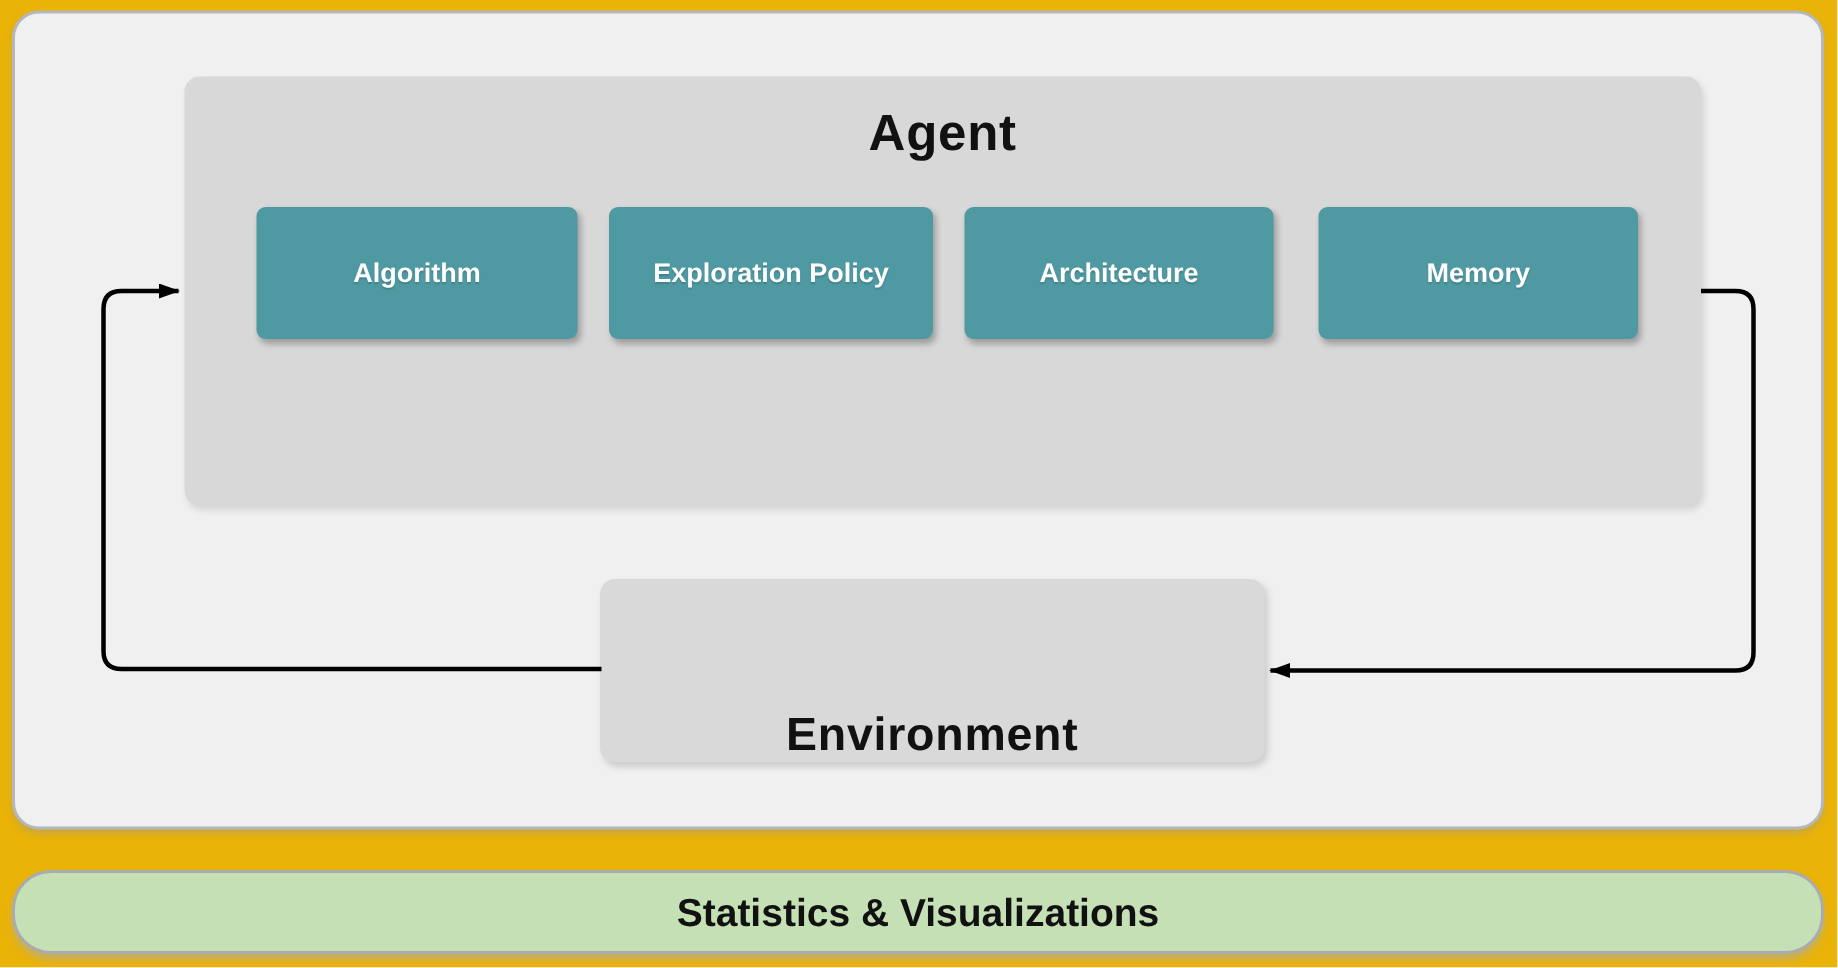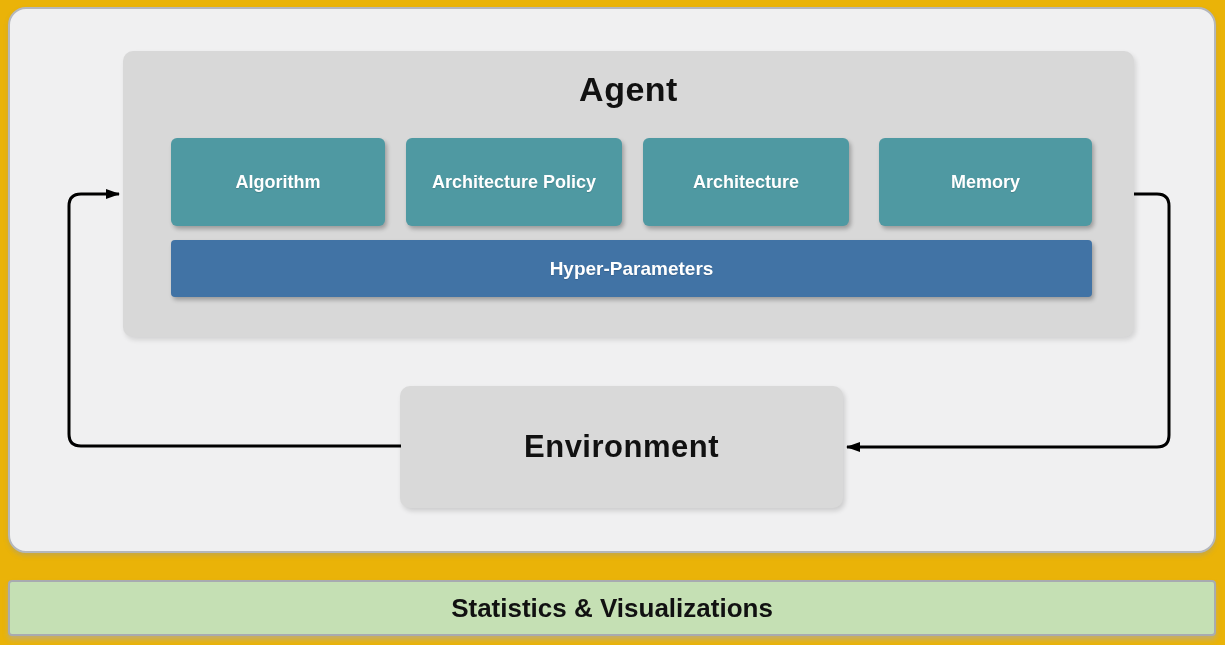--- a/index.html
+++ b/index.html
@@ -49,28 +49,28 @@
     position:absolute;left:171px;top:240px;width:921px;height:57px;
     background:var(--blue);border-radius:4px;
     display:flex;align-items:center;justify-content:center;
     color:#ffffff;font-weight:bold;font-size:19px;
     box-shadow:2px 3px 4px rgba(0,0,0,0.28);
     text-shadow:0 1px 1px rgba(0,0,0,0.15);
   }
   .environment-box{
     position:absolute;left:400px;top:386px;width:443px;height:122px;
     background:var(--env-gray);border-radius:10px;
-    display:flex;align-items:center;justify-content:center;
+    display:flex;align-items:flex-end;justify-content:center;
     color:#111111;font-weight:bold;font-size:31px;letter-spacing:0.5px;
     box-shadow:2px 3px 5px rgba(0,0,0,0.15);
   }
   .stats-bar{
     position:absolute;left:8px;top:580px;width:1208px;height:56px;
     background:var(--green);
-    border:2px solid #a8abb0;border-radius:4px;
+    border:2px solid #a8abb0;border-radius:26px;
     display:flex;align-items:center;justify-content:center;
     color:#111111;font-weight:bold;font-size:26px;
     box-shadow:0 4px 5px rgba(150,170,215,0.45);
   }
   .arrow-layer{
     position:absolute;left:0;top:0;width:1225px;height:645px;
     pointer-events:none;
   }
 </style>
 </head>
@@ -80,32 +80,29 @@
 
   <div class="outer-panel"></div>
 
   <div class="agent-panel"></div>
   <div class="agent-title">Agent</div>
 
   <div class="module-box module-algorithm">
     <span>Algorithm</span>
   </div>
   <div class="module-box module-exploration">
-    <span>Architecture Policy</span>
+    <span>Exploration Policy</span>
   </div>
   <div class="module-box module-architecture">
     <span>Architecture</span>
   </div>
   <div class="module-box module-memory">
     <span>Memory</span>
   </div>
 
-  <div class="hyper-bar">
-    <span>Hyper-Parameters</span>
-  </div>
 
   <div class="environment-box">
     <span>Environment</span>
   </div>
 
   <svg class="arrow-layer" viewBox="0 0 1225 645" xmlns="http://www.w3.org/2000/svg">
     <defs>
       <marker id="arrowhead" markerUnits="userSpaceOnUse" markerWidth="16" markerHeight="12" refX="13" refY="5" orient="auto">
         <polygon points="0 0, 14 5, 0 10" fill="#000000"></polygon>
       </marker>

